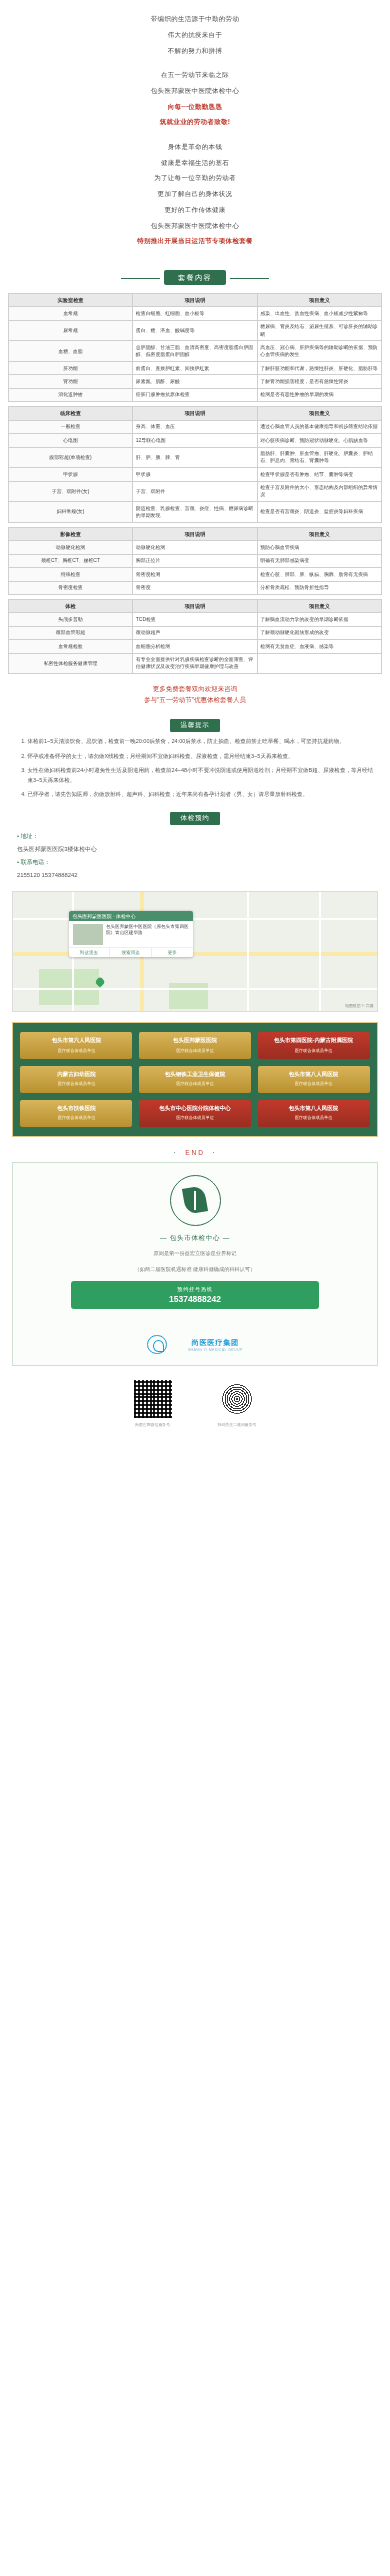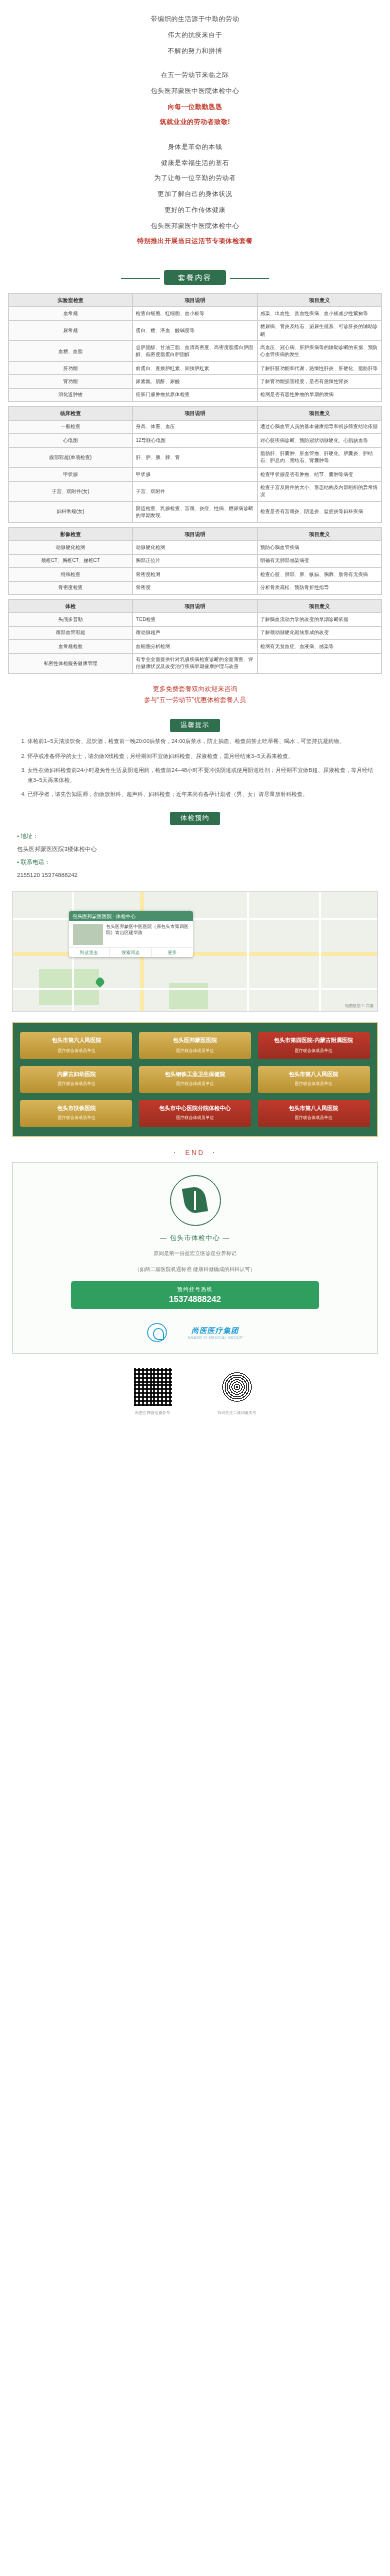--- a/index.html
+++ b/index.html
@@ -96,21 +96,21 @@
   .fcard { margin:6.5px 11.7px 0 11.7px; border:0.7px solid #cfe0d3; background:#fbfdfb; padding:11.7px 10.4px 10.4px 10.4px; text-align:center; }
   .logo-circ { width:51px; height:51px; border-radius:50%; border:1.3px solid #2f6f4e; margin:0 auto; position:relative; }
   .logo-circ .leaf { position:absolute; left:50%; top:50%; width:22px; height:26px; margin:-13px 0 0 -11px;
     background:#2f6f4e; border-radius:0 50% 0 50%; transform:rotate(-10deg); }
   .logo-circ .cross { position:absolute; left:50%; top:50%; width:2px; height:19.5px; margin:-9.8px 0 0 -1px; background:#fff; }
   .fcard .ftitle { margin-top:7.8px; font-size:6.5px; color:#2f6f4e; letter-spacing:0.7px; }
   .fcard .fsub { margin-top:6.5px; font-size:5.2px; color:#777; line-height:9px; }
   .phonebar { margin:7.8px auto 0 auto; width:72%; background:#2f9e5e; color:#fff; border-radius:3px; padding:4.6px 0; }
   .phonebar .t1 { font-size:5.2px; letter-spacing:0.7px; }
   .phonebar .t2 { font-size:8.5px; font-weight:bold; margin-top:1.3px; }
-  .brandrow { display:flex; align-items:center; justify-content:center; gap:21px; margin-top:14px;font-style:italic; }
+  .brandrow { display:flex; align-items:center; justify-content:center; gap:21px; margin-top:26px; }
   .brandrow .bcirc { width:19.5px; height:19.5px; border-radius:50%; border:1.3px solid #1b9ad6; position:relative; }
   .brandrow .bcirc:after{ content:""; position:absolute; left:4.6px; top:3.9px; width:9px; height:10.4px; border:1.3px solid #1b9ad6; border-radius:50% 50% 0 50%; }
   .brandrow .bt .b1{ font-size:7.2px; color:#1b9ad6; font-weight:bold; letter-spacing:0.7px; }
   .brandrow .bt .b2{ font-size:3.6px; color:#8ab8cf; letter-spacing:0.3px; }
 
   
   .qrrow { display:flex; justify-content:center; gap:46px; margin:14.3px 0 5.2px 0; }
   .qrbox { text-align:center; }
   .qr { width:38px; height:38px; background:
       repeating-linear-gradient(0deg,#222 0 2px,#fff 2px 3.9px),

